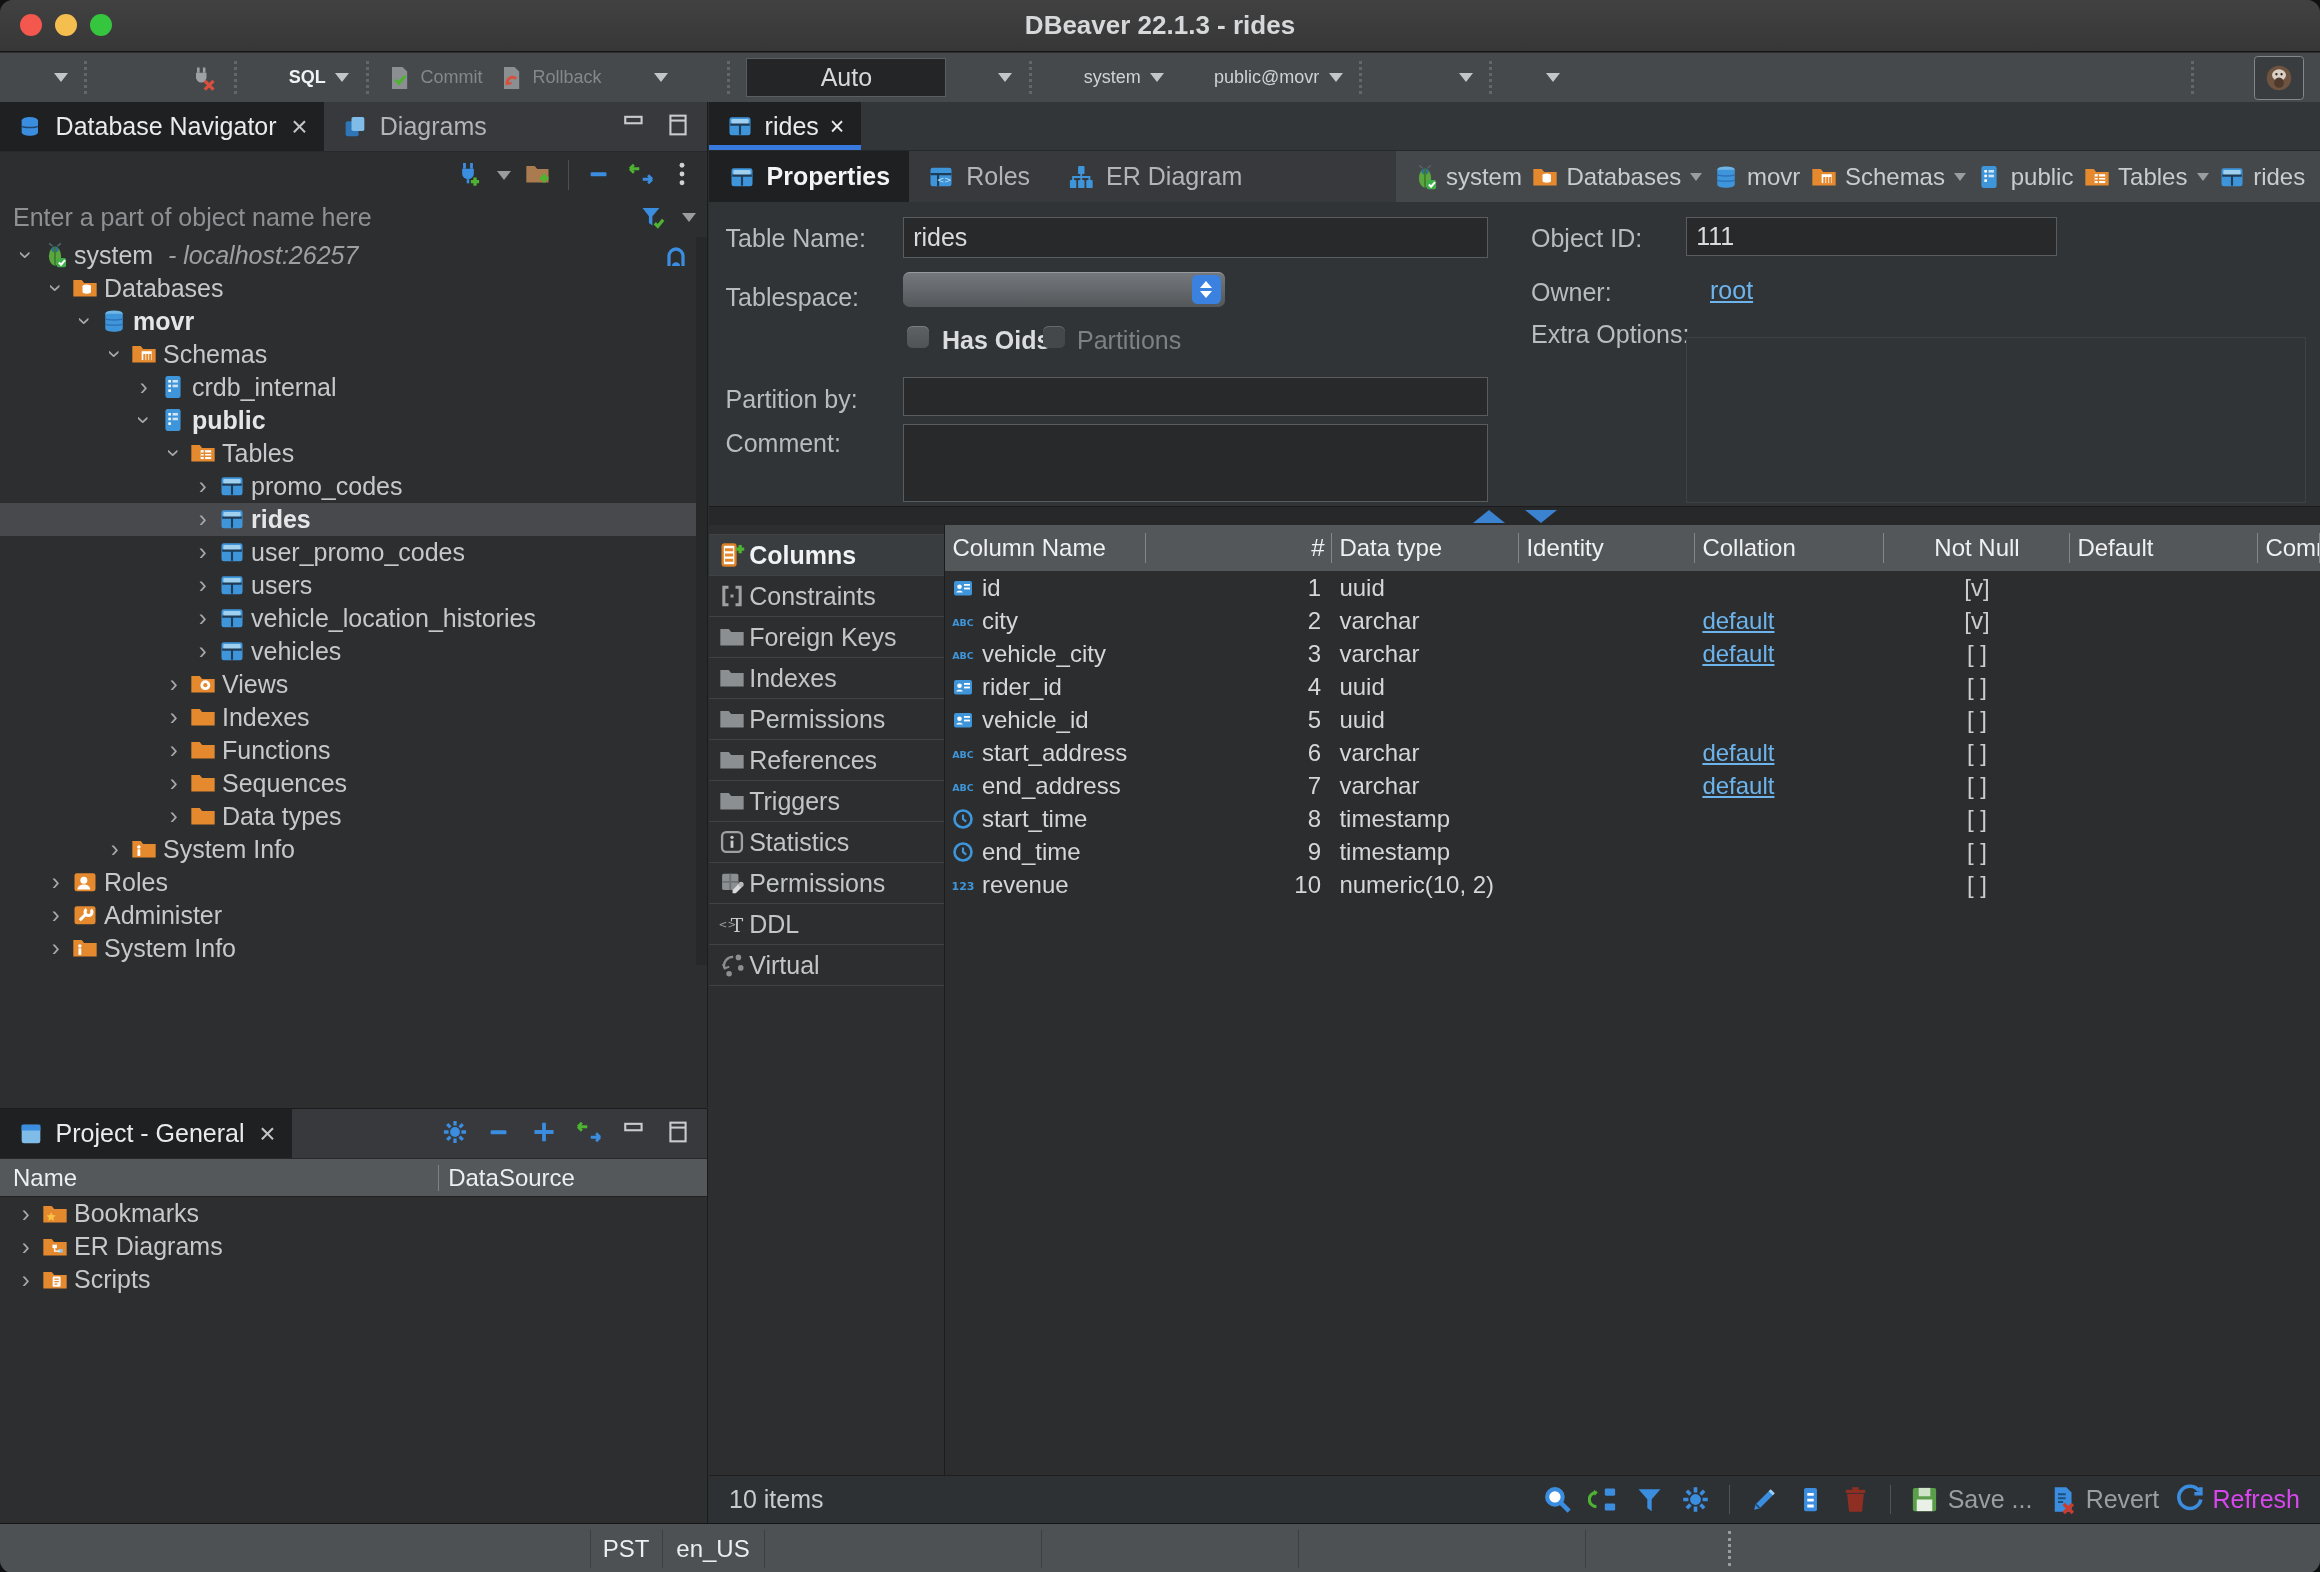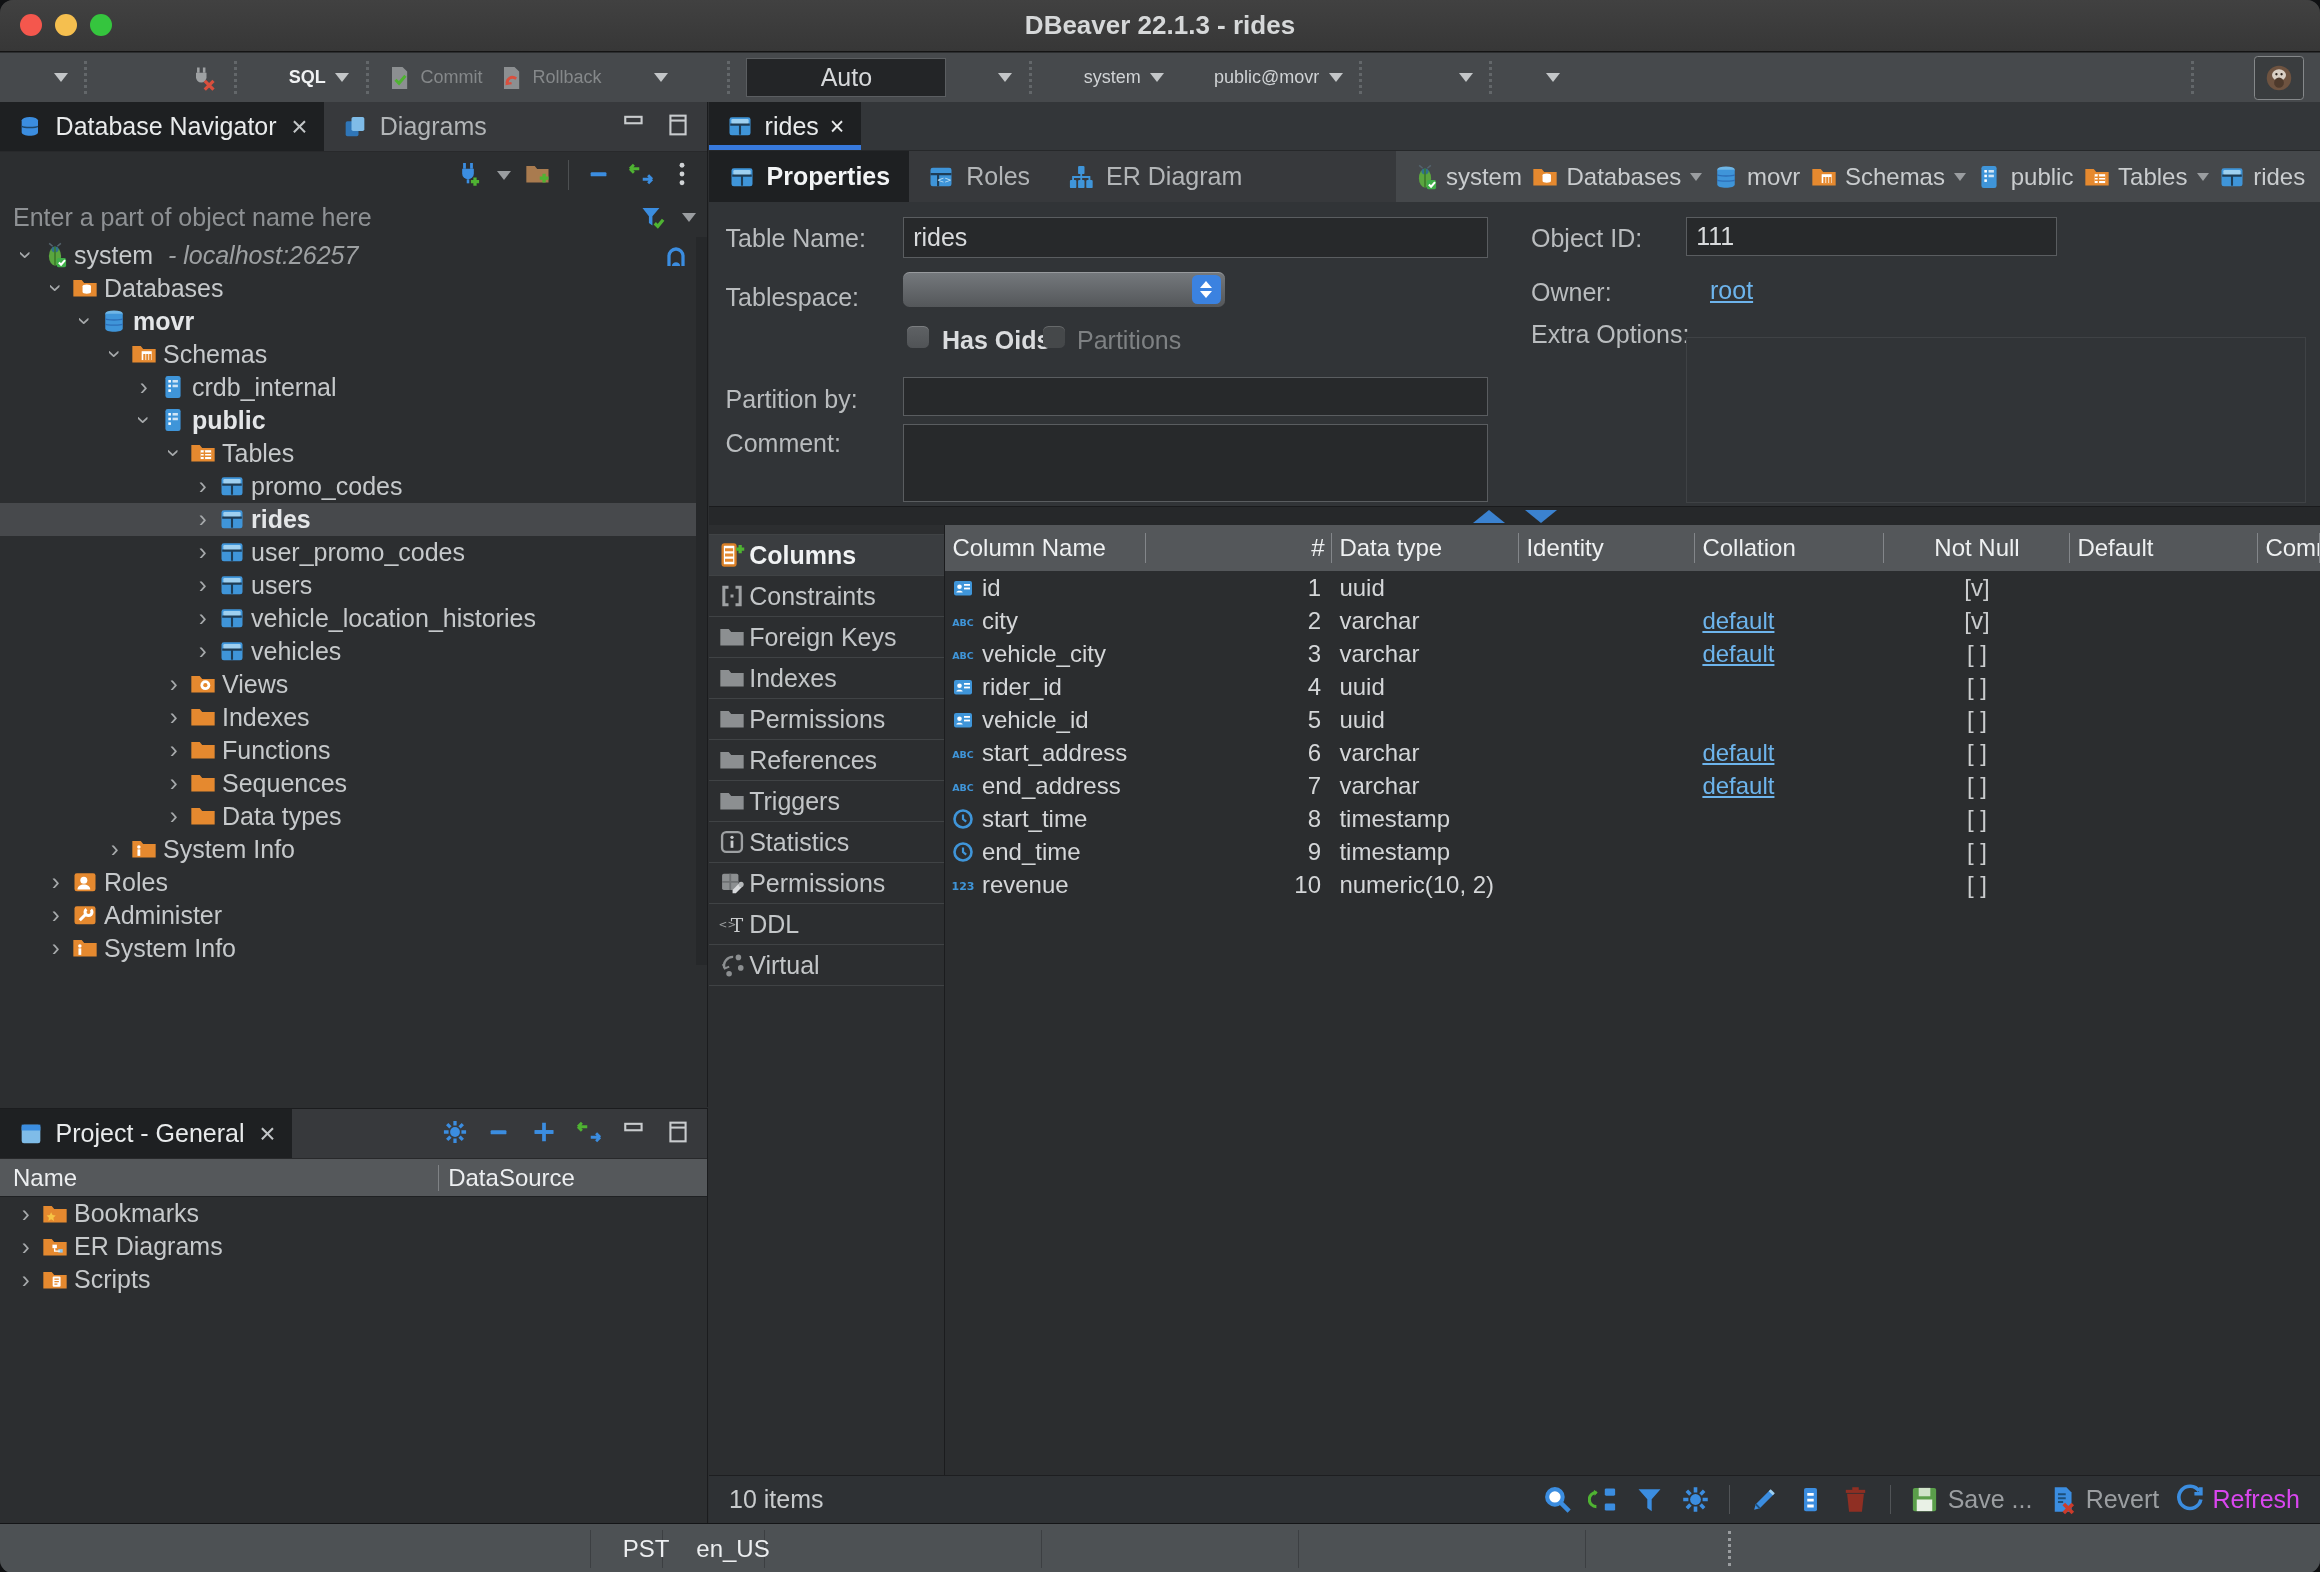--- a/index.html
+++ b/index.html
@@ -135,21 +135,21 @@
     display:flex;align-items:center;padding:0 20px;font-size:25px;color:#c8cbcd;gap:13px;}
   .eactions{margin-left:auto;display:flex;align-items:center;gap:14.8px;}
   .eact{display:flex;align-items:center;gap:7.4px;}
   .eact .lbl{font-size:25px;color:#9b9ea1;}
   .eact.lit .lbl{color:#d946ef;}
   .easep{height:29.5px;border-left:0.9px solid #515457;margin:0 3.7px;}
 
   
   .statusbar{position:absolute;left:0;bottom:0;right:0;height:49px;background:#4d5154;border-top:1.8px solid #141517;}
   .sb-cell{position:absolute;top:0;bottom:0;display:flex;align-items:center;justify-content:center;
-    font-size:24px;color:#eceef0;margin-left:20px;}
+    font-size:24px;color:#eceef0;}
   .sb-div{position:absolute;top:5.5px;bottom:5.5px;width:0.9px;background:#3c3f42;}
   .sb-handle{position:absolute;top:7.4px;bottom:7.4px;border-left:3.7px dotted #9a9da0;}
 </style>
 </head>
 <body>
 
 <div class="window">
 
   <div class="titlebar">
     <div class="traffic">

